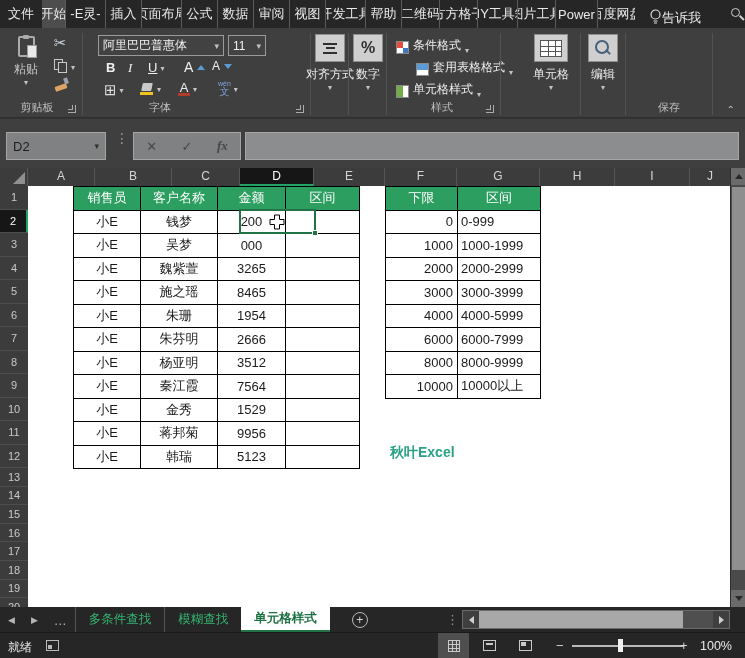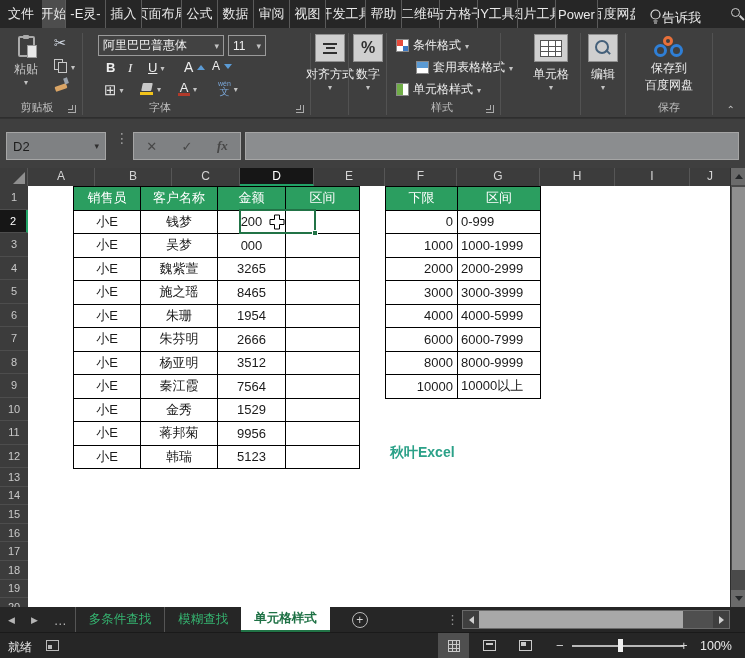--- a/index.html
+++ b/index.html
@@ -49,21 +49,21 @@
   .colorbar { display:block; width:12px; height:3px; margin-top:-1px; }
   .wen { display:flex; flex-direction:column; align-items:center; color:#7aa7d9; line-height:1; }
   .wen .p1 { font-size:7px; } .wen .p2 { font-size:10px; }
   .bordericon { color:#dcdcdc; font-size:15px; line-height:14px; }
   .bucket { position:relative; width:14px; height:12px; }
   .bucket .b1 { position:absolute; top:0; left:2px; width:10px; height:8px; background:#c9c9c9; transform:skewX(-12deg); border-radius:1px; }
   .bucket .b2 { position:absolute; bottom:0; left:0; width:13px; height:3px; background:#f2c31a; }
   
   .sicon { width:13px; height:13px; border:1px solid #8a8a8a; display:grid; grid-template-columns:1fr 1fr; grid-template-rows:1fr 1fr; background:#fff; flex:0 0 13px; }
   .sicon span { display:block; }
-  .stylerow { position:absolute; display:flex; align-items:center; gap:4px; color:#ededed; font-size:12px; white-space:nowrap; cursor:default; }
+  .stylerow { position:absolute; display:flex; align-items:flex-end; gap:4px; color:#ededed; font-size:12px; white-space:nowrap; cursor:default; }
   
   .alignicon { display:flex; flex-direction:column; gap:2.5px; align-items:center; }
   .alignicon span { display:block; height:2px; background:#2f2f2f; }
   .pct { font-size:16px; color:#2f2f2f; font-weight:bold; }
   
   .tblicon { width:22px; height:17px; background:#fff; border:1px solid #555; position:relative; }
   .tblicon::before { content:""; position:absolute; left:0; right:0; top:5px; border-top:1px solid #555; box-shadow:0 5px 0 #555; }
   .tblicon::after { content:""; position:absolute; top:0; bottom:0; left:7px; border-left:1px solid #555; box-shadow:7px 0 0 #555; }
   
   .mag { position:relative; width:18px; height:18px; }
@@ -348,29 +348,20 @@
 
     <div class="bigbtn" style="left:586px; top:6px; width:34px">
       <span class="iconbox">
           <span class="mag"></span>
         </span>
       <span class="lbl">编辑</span>
       <span class="caret">▾</span>
     </div>
     <div class="rdiv" style="left:625px"></div>
 
-    <div class="bigbtn" style="left:638px; top:8px; width:62px">
-      <span class="baidu">
-          <span class="c1"></span>
-          <span class="c2"></span>
-          <span class="c3"></span>
-        </span>
-      <span class="lbl" style="margin-top:3px">保存到</span>
-      <span class="lbl" style="margin-top:0">百度网盘</span>
-    </div>
     <div class="grouplabel" style="left:640px; width:58px">保存</div>
     <div class="rdiv" style="left:712px"></div>
 
     <div class="ribcollapse">⌃</div>
   </div>
 
   <div class="fbar">
     <div class="namebox">
       <span>D2</span>
       <span class="arr">▾</span>

